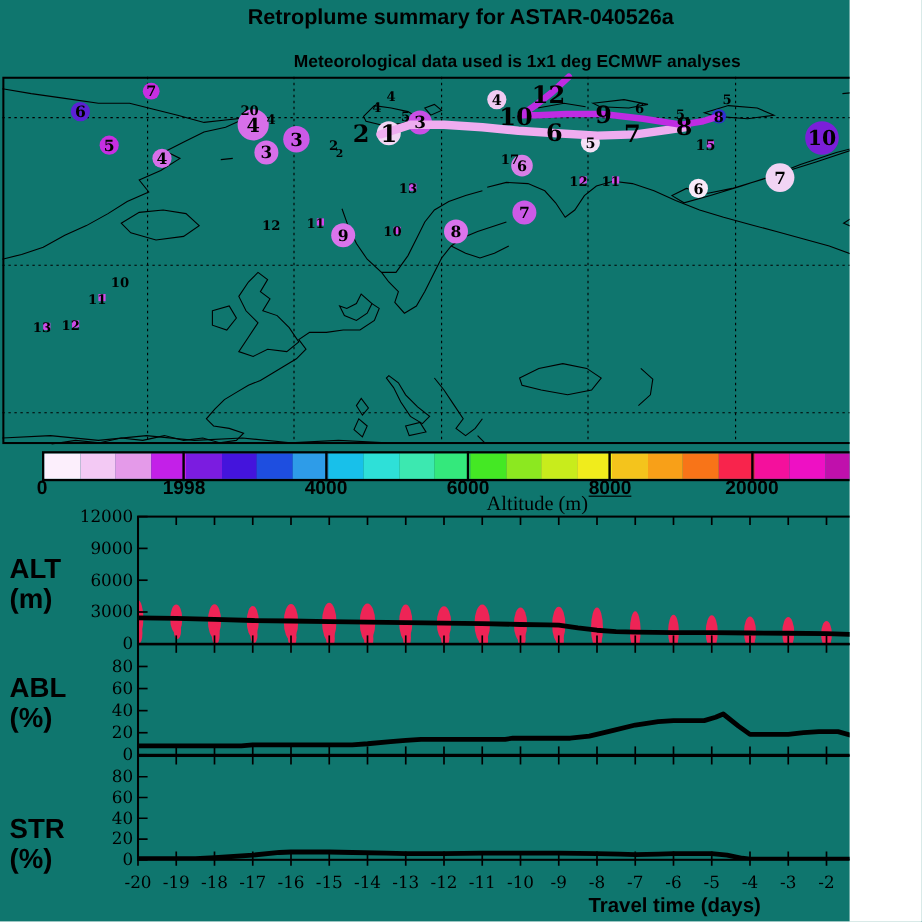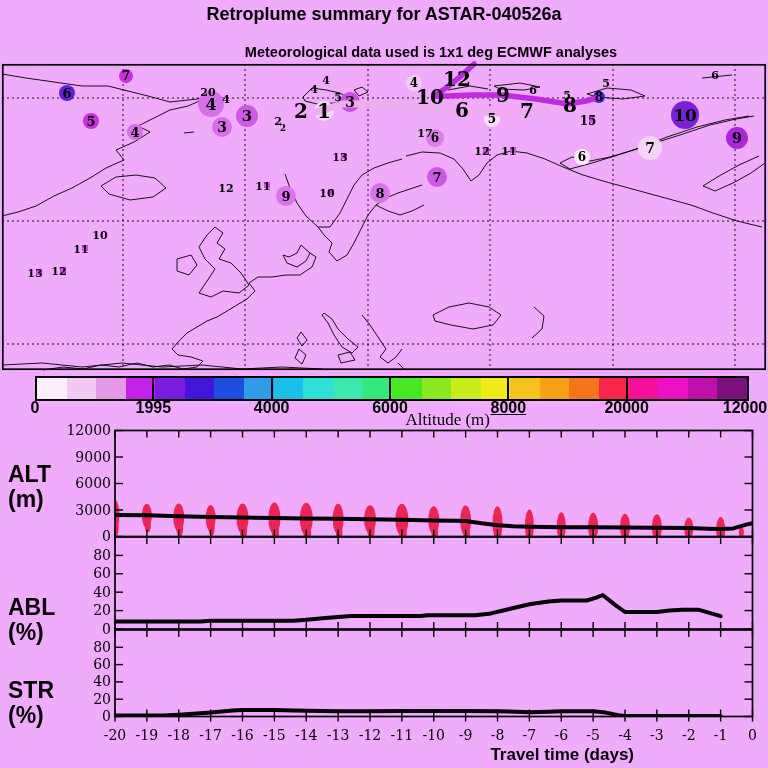--- a/index.html
+++ b/index.html
@@ -1,16 +1,16 @@
 <!DOCTYPE html>
 <html><head>
 <meta charset="utf-8">
 <style>
   html,body{margin:0;padding:0;background:#fff;}
-  #fig{position:relative;width:768px;height:768px;background:#f0abfc;overflow:hidden;
+  #fig{position:relative;width:708px;height:768px;background:#0f766e;overflow:hidden;
        font-family:"Liberation Sans",sans-serif;}
   .ttl{position:absolute;left:0;width:768px;text-align:center;font-weight:bold;color:#000;white-space:pre;}
   #t1{top:4px;font-size:18px;}
   #t2{top:26px;font-size:15.5px;}
   #t3{top:44px;font-size:14.5px;padding-left:47px;}
   #gfx{position:absolute;left:0;top:0;}
   text{fill:#000;}
   .grid{stroke:#000;stroke-width:0.9;stroke-dasharray:2,3;}
   .coast{fill:none;stroke:#000;stroke-width:0.9;}
   .frame{fill:none;stroke:#000;stroke-width:1.7;}
@@ -470,33 +470,33 @@
       <div class="cseg" style="background: rgb(238, 16, 196);"></div>
       <div class="cseg" style="background: rgb(192, 16, 172);"></div>
       <div class="cseg" style="background: rgb(124, 16, 124);"></div>
     </div>
   <div id="altlab">Altitude (m)</div>
 
   <div class="sidelab" style="top:462px;">
     <div>ALT</div>
     <div>(m)</div>
   </div>
-  <div class="sidelab" style="top:561px;margin-top:34px;">
+  <div class="sidelab" style="top:561px;">
     <div>ABL</div>
     <div>(%)</div>
   </div>
   <div class="sidelab" style="top:678px;">
     <div>STR</div>
     <div>(%)</div>
   </div>
 
   <div id="travel">Travel time (days)</div>
 <div class="cblab" style="left: -10px;">0</div>
     <div class="cdiv" style="left: 152.333px;"></div>
-    <div class="cblab" style="left: 108.333px;">1995</div>
+    <div class="cblab" style="left: 108.333px;">1998</div>
     <div class="cdiv" style="left: 270.667px;"></div>
     <div class="cblab" style="left: 226.667px;">4000</div>
     <div class="cdiv" style="left: 389px;"></div>
     <div class="cblab" style="left: 345px;">6000</div>
     <div class="cdiv" style="left: 507.333px;"></div>
     <div class="cblab" style="left: 463.333px; text-decoration: underline;">8000</div>
     <div class="cdiv" style="left: 625.667px;"></div>
     <div class="cblab" style="left: 581.667px;">20000</div>
     <div class="cblab" style="left: 700px;">12000</div>
   </div>

